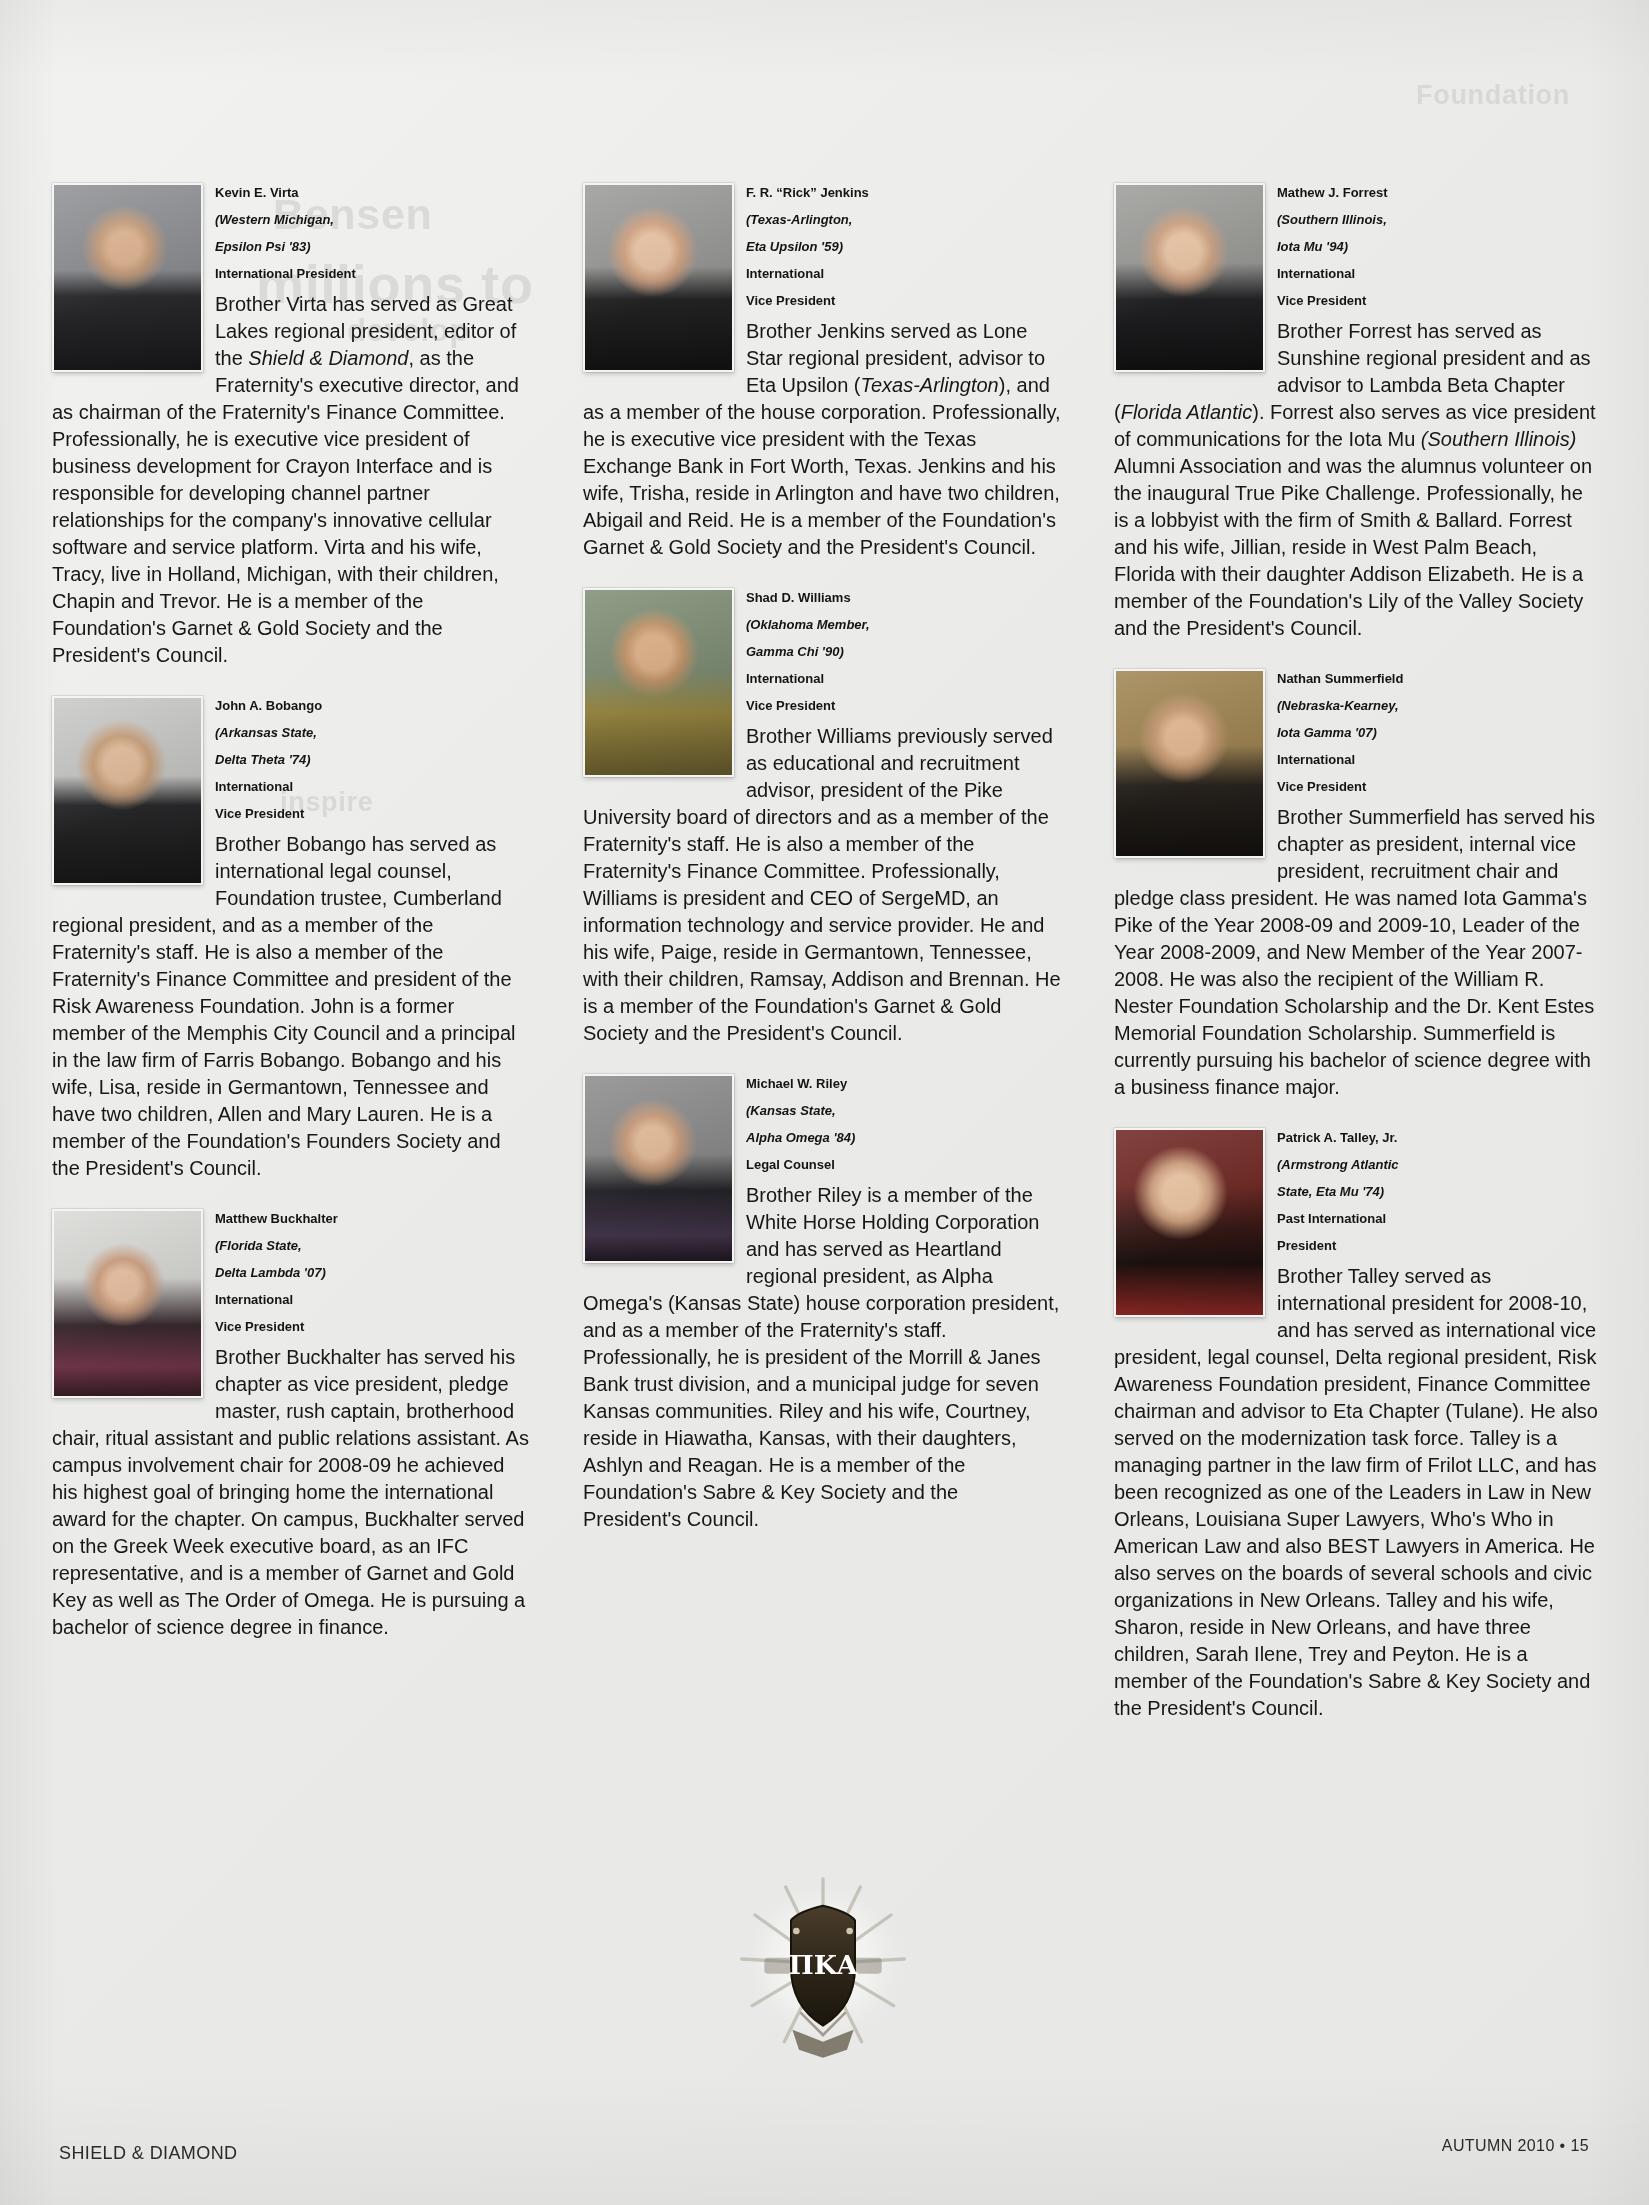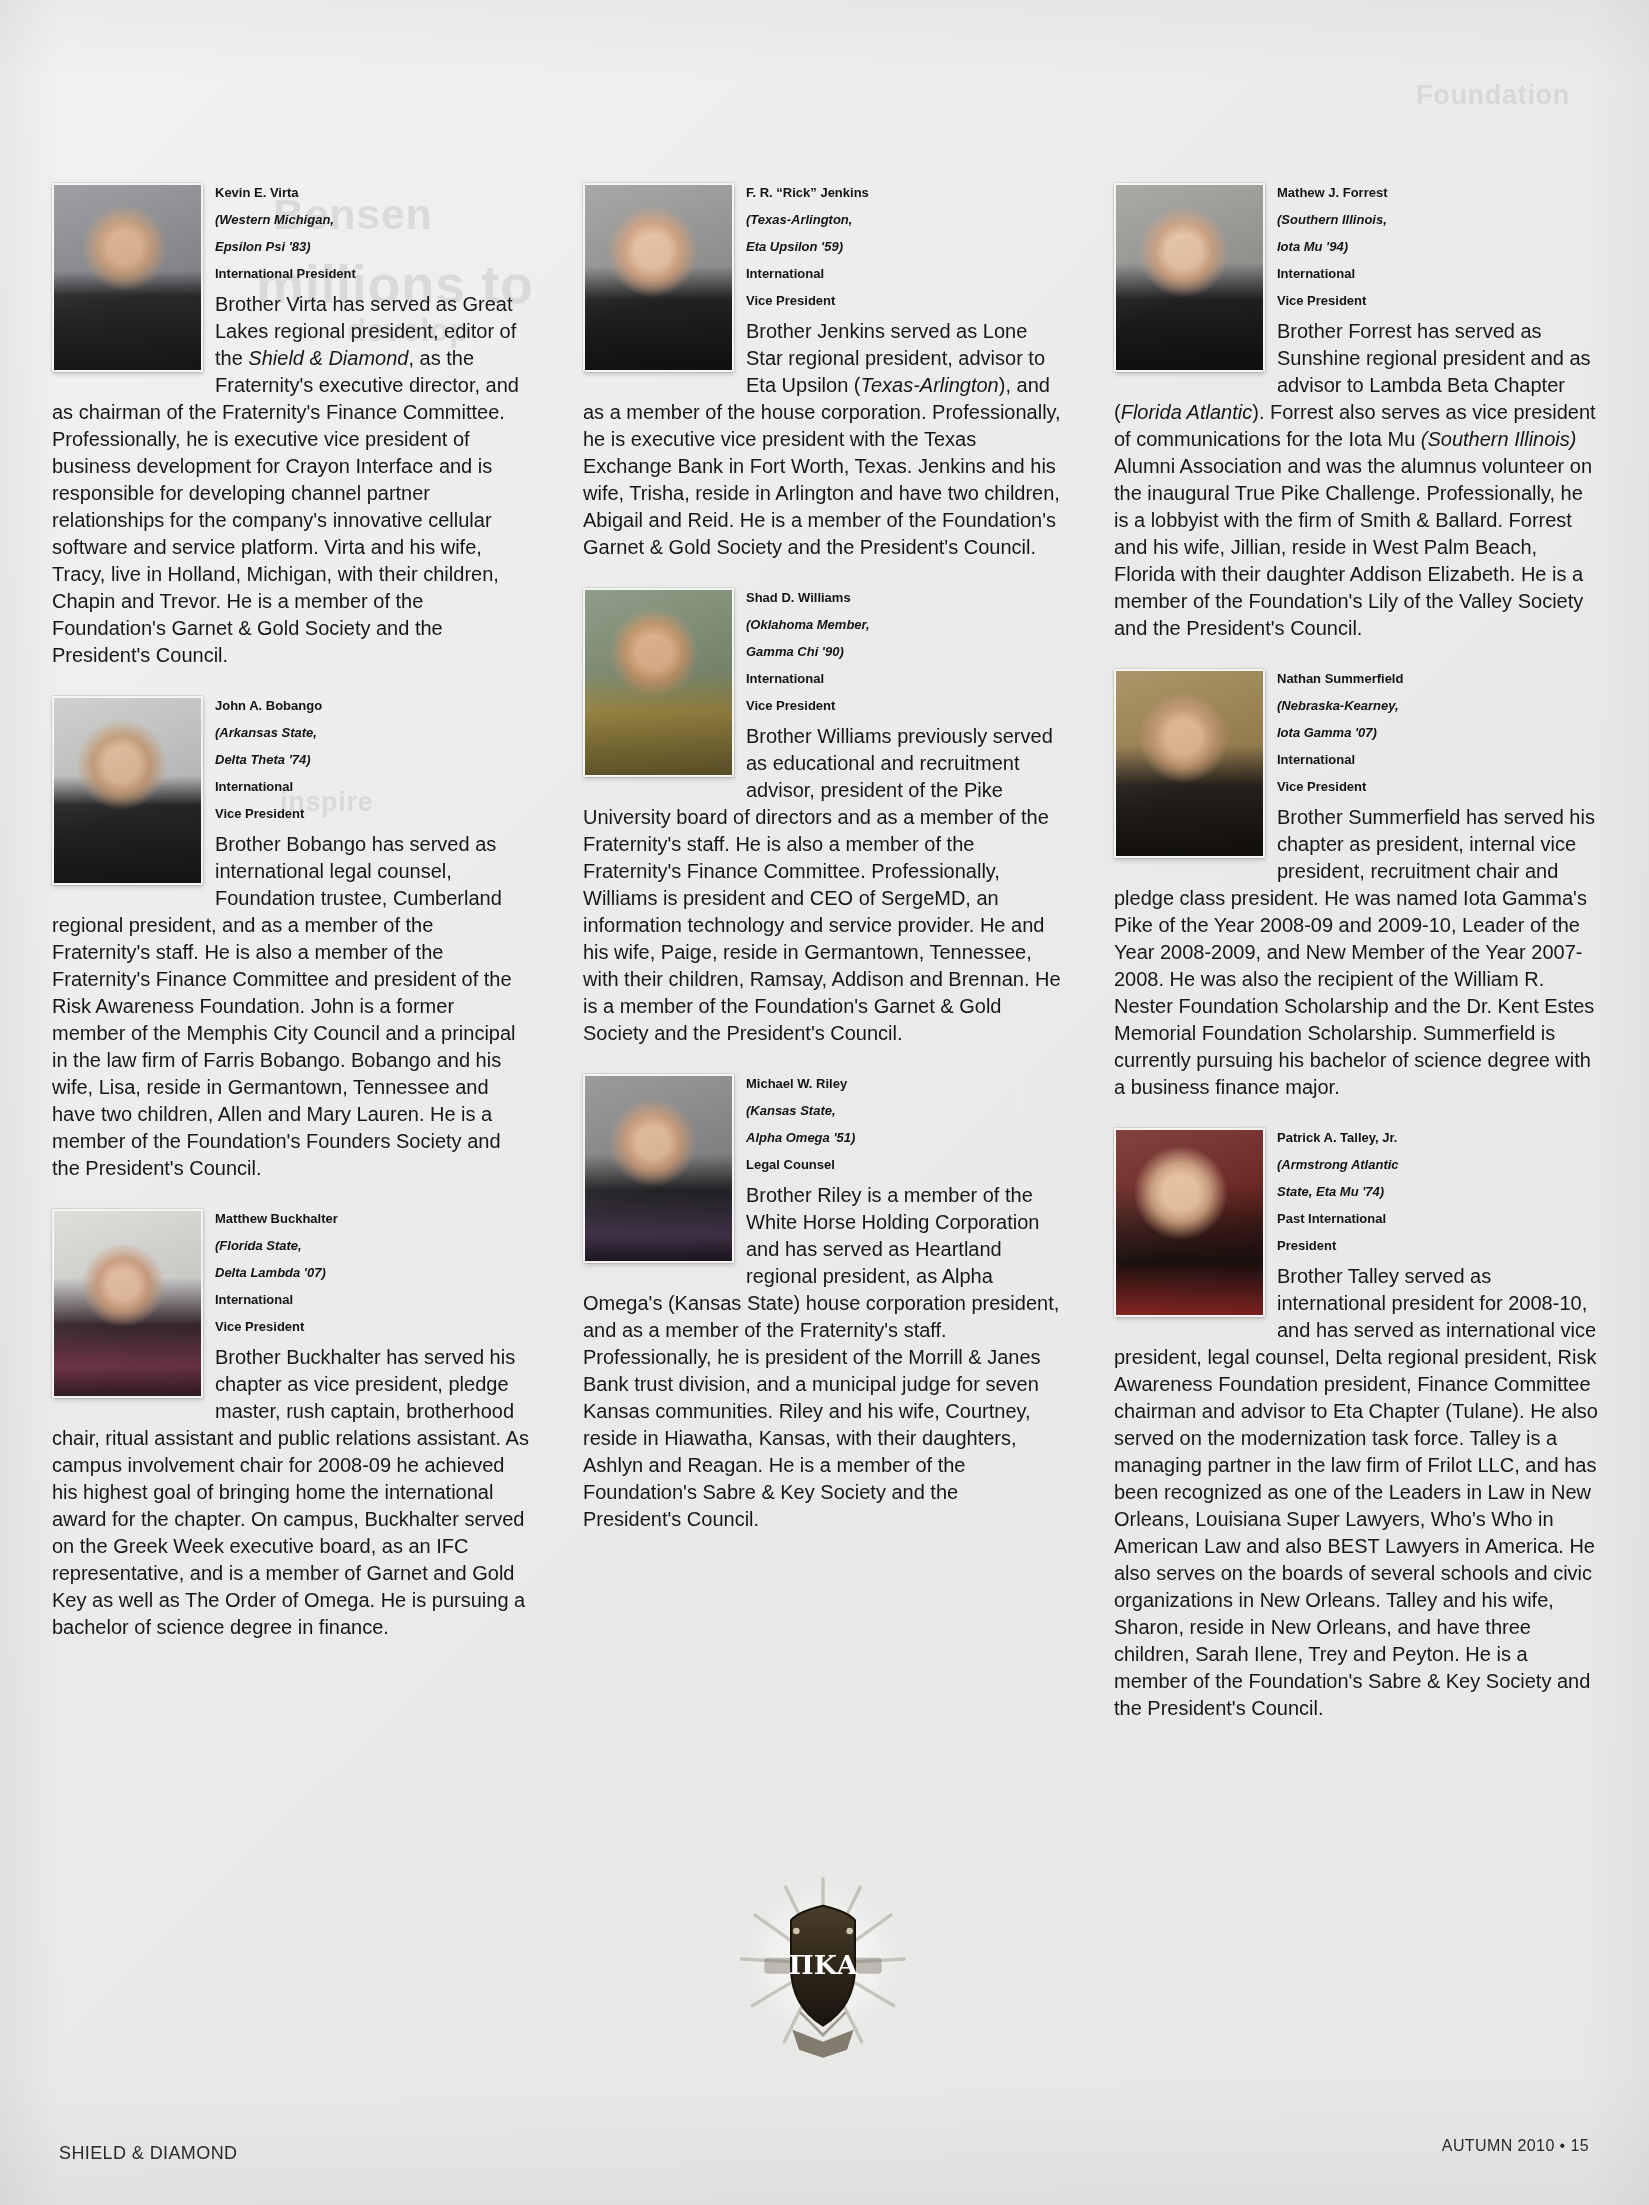--- a/index.html
+++ b/index.html
@@ -223,21 +223,21 @@
           </div>
           <p class="bio"><span>Brother Williams previously served as educational and recruitment advisor, president of the Pike University board of directors and as a member of the Fraternity's staff. He is also a member of the Fraternity's Finance Committee. Professionally, Williams is president and CEO of SergeMD, an information technology and service provider. He and his wife, Paige, reside in Germantown, Tennessee, with their children, Ramsay, Addison and Brennan. He is a member of the Foundation's Garnet &amp; Gold Society and the President's Council.</span></p>
         </div>
         <div class="profile">
           <div class="photo p-riley">
             <div class="sheen"></div>
           </div>
           <div class="ptitle">
             <div>Michael W. Riley</div>
             <div class="school">(Kansas State,</div>
-            <div class="school">Alpha Omega '51)</div>
+            <div class="school">Alpha Omega '84)</div>
             <div class="role">Legal Counsel</div>
           </div>
           <p class="bio"><span>Brother Riley is a member of the White Horse Holding Corporation and has served as Heartland regional president, as Alpha Omega's (Kansas State) house corporation president, and as a member of the Fraternity's staff. Professionally, he is president of the Morrill &amp; Janes Bank trust division, and a municipal judge for seven Kansas communities. Riley and his wife, Courtney, reside in Hiawatha, Kansas, with their daughters, Ashlyn and Reagan. He is a member of the Foundation's Sabre &amp; Key Society and the President's Council.</span></p>
         </div>
       </div>
       <div class="col col-3">
         <div class="profile">
           <div class="photo p-forrest">
             <div class="sheen"></div>
           </div>

